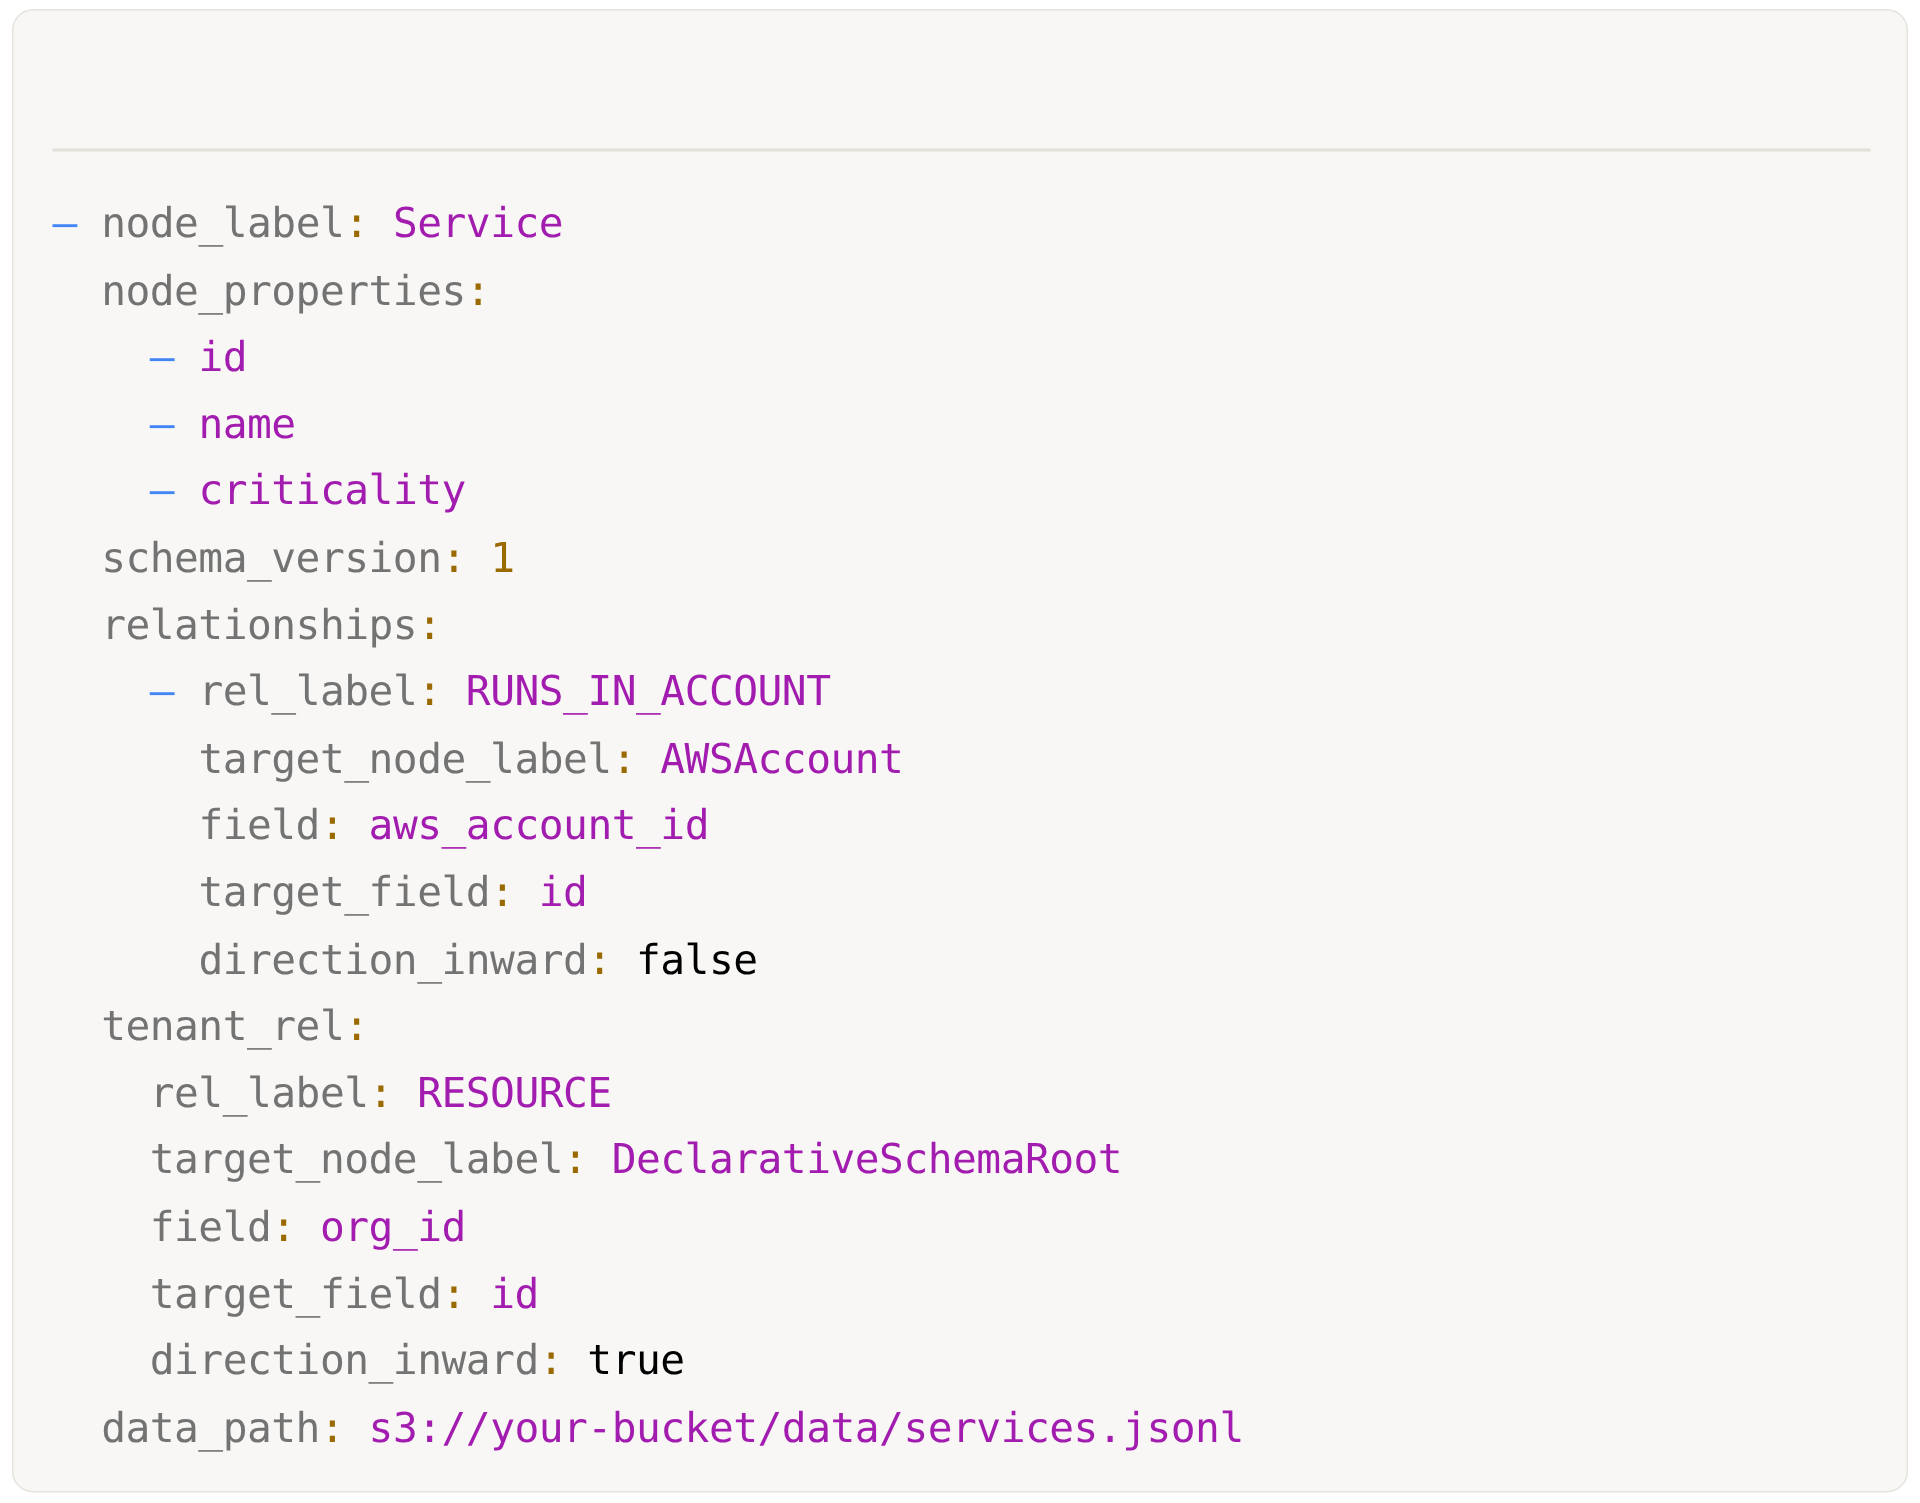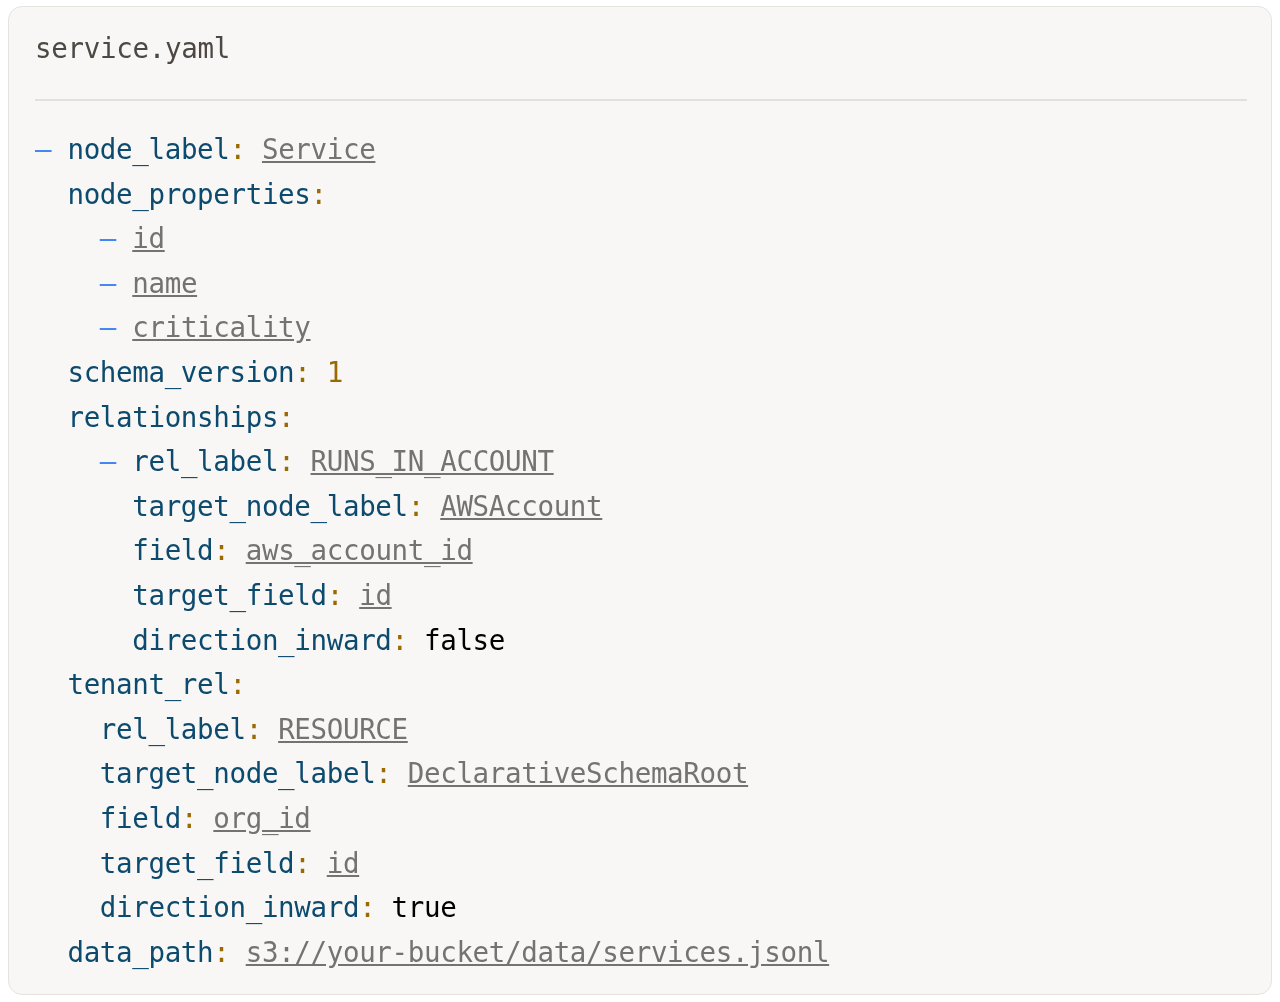--- a/index.html
+++ b/index.html
@@ -60,30 +60,29 @@
     white-space: pre;
   }
 
   .yline {
     display: block;
     height: 44.6px;
     white-space: pre;
   }
 
   .tok-dash   { color: #4285f4; }
-  .tok-key    { color: #0c4a6e; }
+  .tok-key    { color: #737373; }
   .tok-punct  { color: #9a6a00; }
-  .tok-str    { color: #737373; text-decoration: underline; }
+  .tok-str    { color: #a21caf; }
   .tok-bool   { color: #000000; }
   .tok-num    { color: #9a6a00; }
 </style>
 </head>
 <body>
 
 <div id="yaml-card">
 
-  <div id="card-title">service.yaml</div>
 
   <div id="title-divider"></div>
 
   <div id="code-body"><span class="yline" id="line-node-label"><span></span><span class="tok-dash">–</span><span> </span><span class="tok-key">node_label</span><span class="tok-punct">:</span><span> </span><span class="tok-str">Service</span></span><span class="yline" id="line-node-properties"><span>  </span><span class="tok-key">node_properties</span><span class="tok-punct">:</span></span><span class="yline" id="line-prop-id"><span>    </span><span class="tok-dash">–</span><span> </span><span class="tok-str">id</span></span><span class="yline" id="line-prop-name"><span>    </span><span class="tok-dash">–</span><span> </span><span class="tok-str">name</span></span><span class="yline" id="line-prop-criticality"><span>    </span><span class="tok-dash">–</span><span> </span><span class="tok-str">criticality</span></span><span class="yline" id="line-schema-version"><span>  </span><span class="tok-key">schema_version</span><span class="tok-punct">:</span><span> </span><span class="tok-num">1</span></span><span class="yline" id="line-relationships"><span>  </span><span class="tok-key">relationships</span><span class="tok-punct">:</span></span><span class="yline" id="line-rel-label"><span>    </span><span class="tok-dash">–</span><span> </span><span class="tok-key">rel_label</span><span class="tok-punct">:</span><span> </span><span class="tok-str">RUNS_IN_ACCOUNT</span></span><span class="yline" id="line-rel-target-node-label"><span>      </span><span class="tok-key">target_node_label</span><span class="tok-punct">:</span><span> </span><span class="tok-str">AWSAccount</span></span><span class="yline" id="line-rel-field"><span>      </span><span class="tok-key">field</span><span class="tok-punct">:</span><span> </span><span class="tok-str">aws_account_id</span></span><span class="yline" id="line-rel-target-field"><span>      </span><span class="tok-key">target_field</span><span class="tok-punct">:</span><span> </span><span class="tok-str">id</span></span><span class="yline" id="line-rel-direction-inward"><span>      </span><span class="tok-key">direction_inward</span><span class="tok-punct">:</span><span> </span><span class="tok-bool">false</span></span><span class="yline" id="line-tenant-rel"><span>  </span><span class="tok-key">tenant_rel</span><span class="tok-punct">:</span></span><span class="yline" id="line-tenant-rel-label"><span>    </span><span class="tok-key">rel_label</span><span class="tok-punct">:</span><span> </span><span class="tok-str">RESOURCE</span></span><span class="yline" id="line-tenant-target-node-label"><span>    </span><span class="tok-key">target_node_label</span><span class="tok-punct">:</span><span> </span><span class="tok-str">DeclarativeSchemaRoot</span></span><span class="yline" id="line-tenant-field"><span>    </span><span class="tok-key">field</span><span class="tok-punct">:</span><span> </span><span class="tok-str">org_id</span></span><span class="yline" id="line-tenant-target-field"><span>    </span><span class="tok-key">target_field</span><span class="tok-punct">:</span><span> </span><span class="tok-str">id</span></span><span class="yline" id="line-tenant-direction-inward"><span>    </span><span class="tok-key">direction_inward</span><span class="tok-punct">:</span><span> </span><span class="tok-bool">true</span></span><span class="yline" id="line-data-path"><span>  </span><span class="tok-key">data_path</span><span class="tok-punct">:</span><span> </span><span class="tok-str">s3://your-bucket/data/services.jsonl</span></span></div>
 
 </div>
 
 </body></html>

